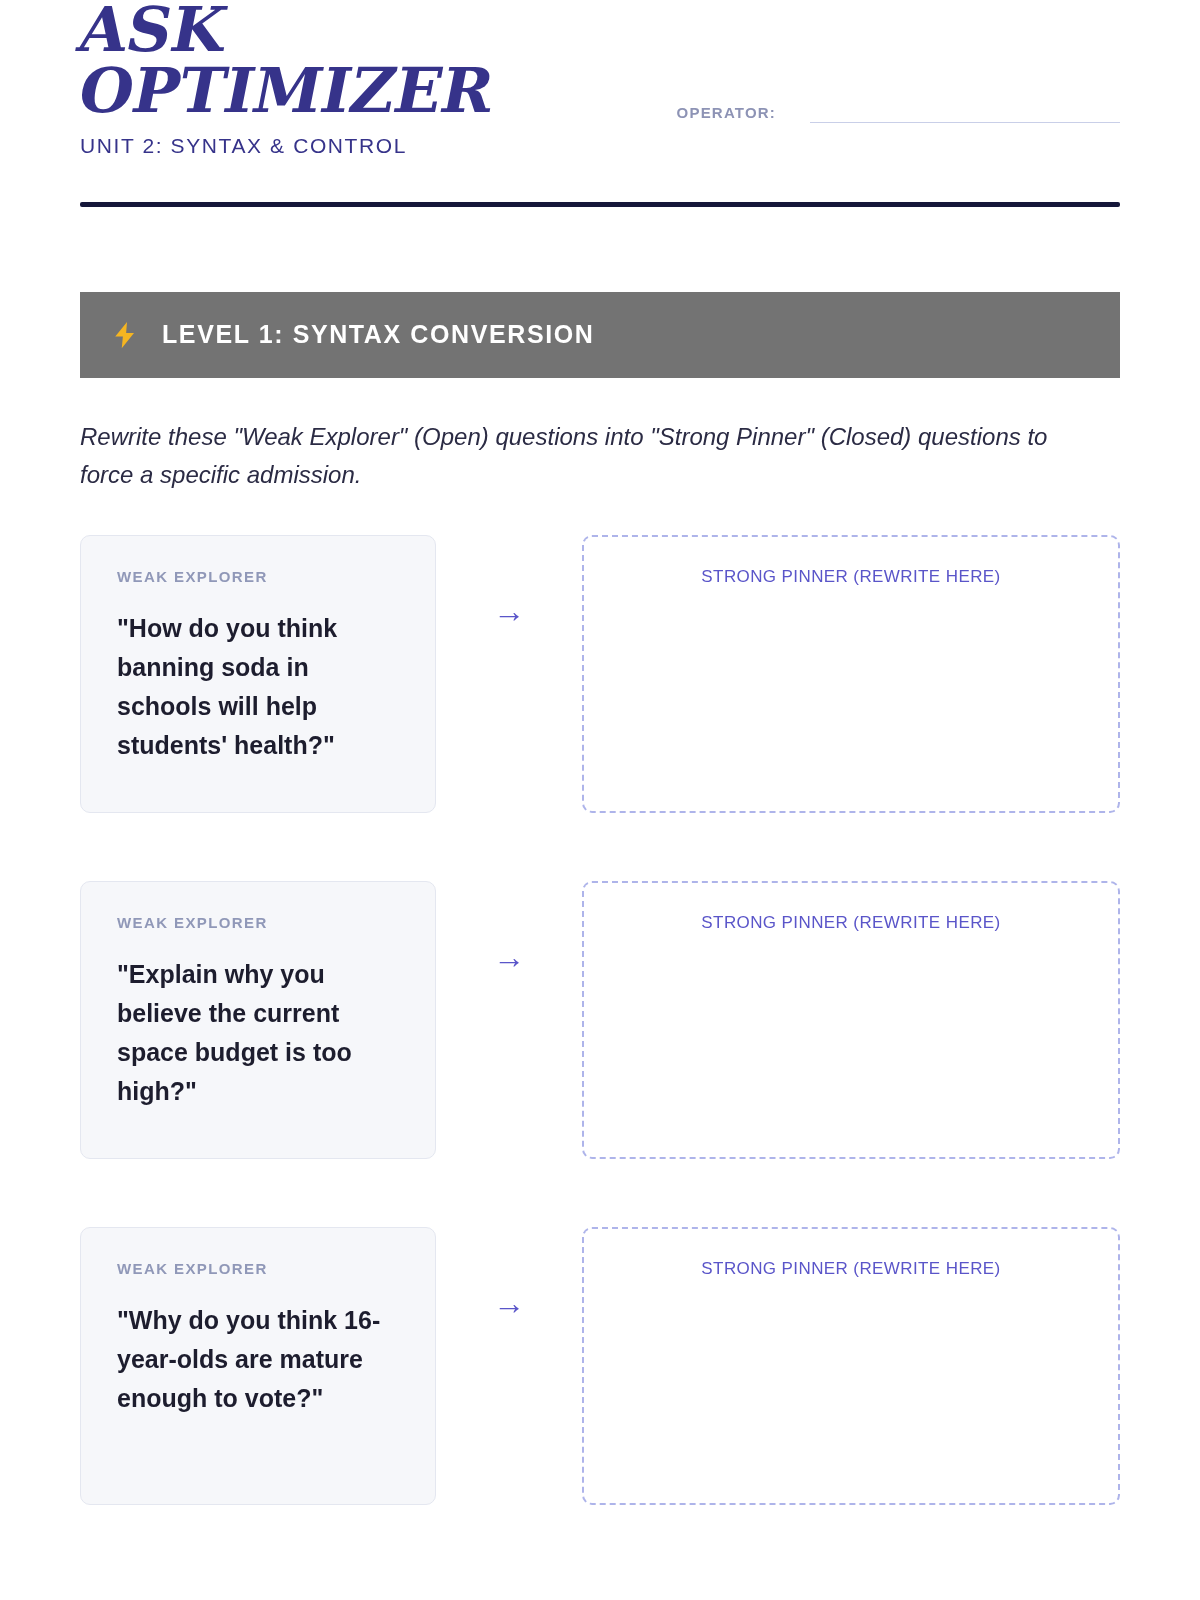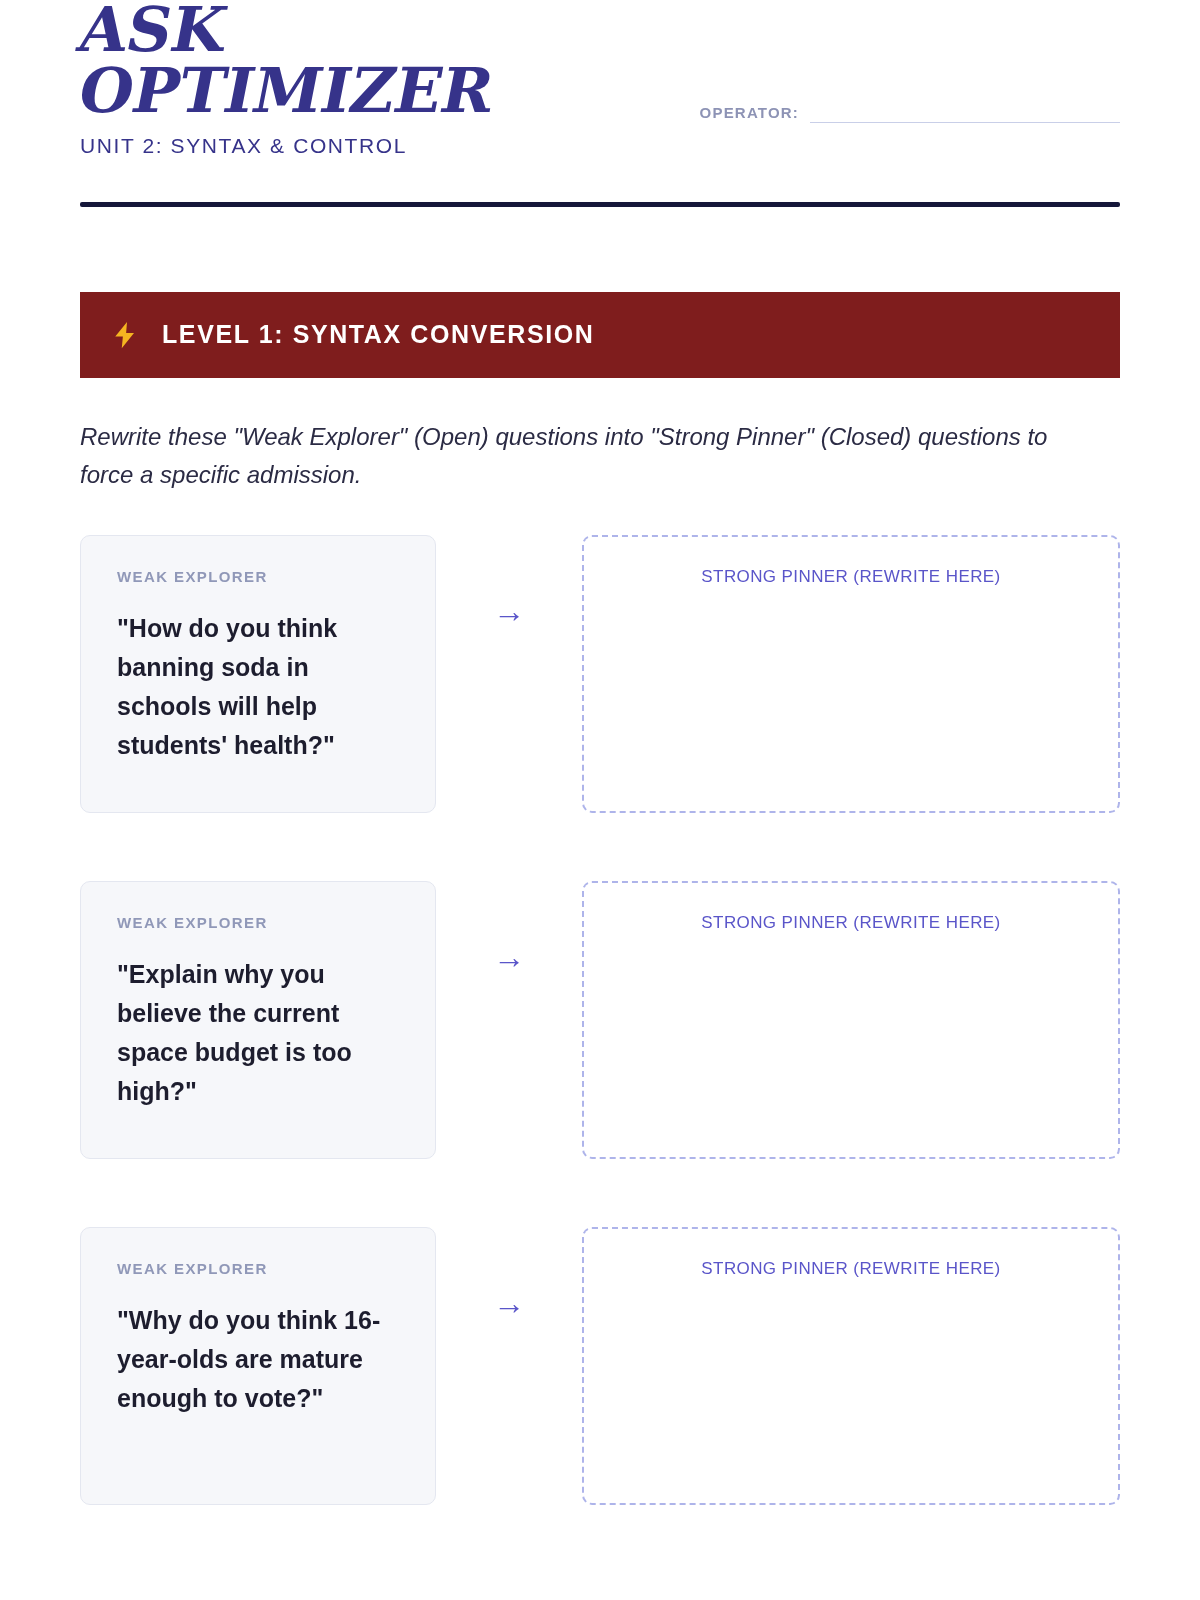--- a/index.html
+++ b/index.html
@@ -54,41 +54,41 @@
     justify-content: flex-end;
     margin-bottom: 28px;
   }
   .meta-label {
     font-size: 15px;
     font-weight: bold;
     letter-spacing: 1.2px;
     color: #8d93b5;
     text-transform: uppercase;
     white-space: nowrap;
-    margin-right: 11px;
+    margin-right: 34px;
     padding-bottom: 2px;
   }
   .meta-line {
     width: 310px;
     height: 1px;
     background: #c9cfe8;
   }
 
   .rule {
     margin-top: 44px;
     height: 5px;
     background: #15173a;
     border-radius: 2px;
   }
 
   
   .level-banner {
     margin-top: 85px;
     height: 86px;
-    background: #7f1d1d;
+    background: #737373;
     display: flex;
     align-items: center;
     padding-left: 28px;
   }
   .bolt-icon {
     width: 34px;
     height: 34px;
     margin-right: 20px;
     flex: none;
     display: flex;

